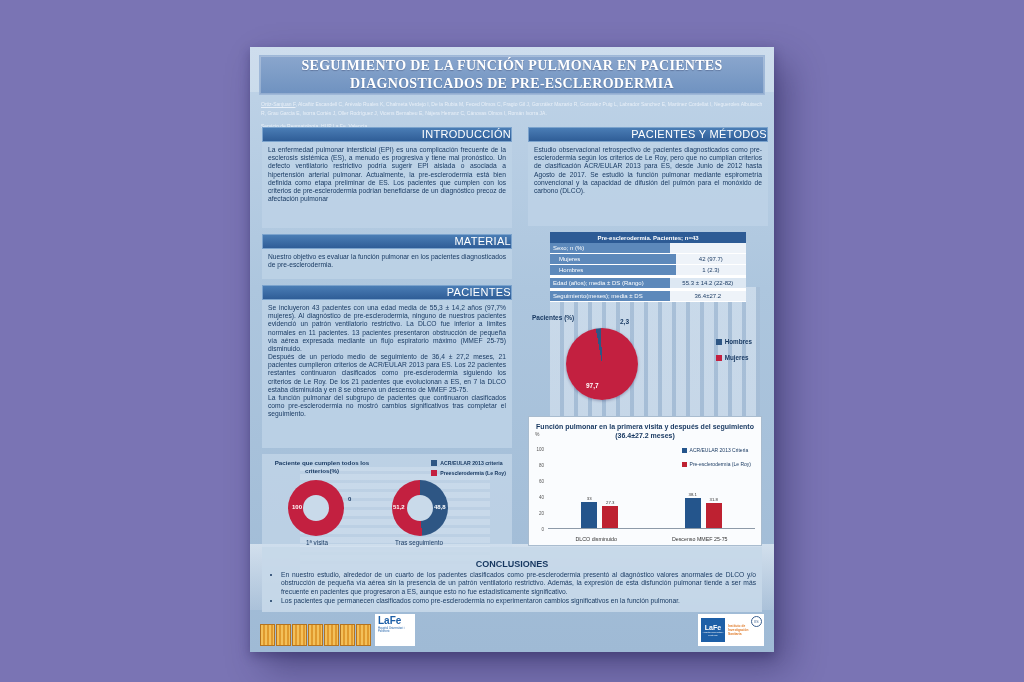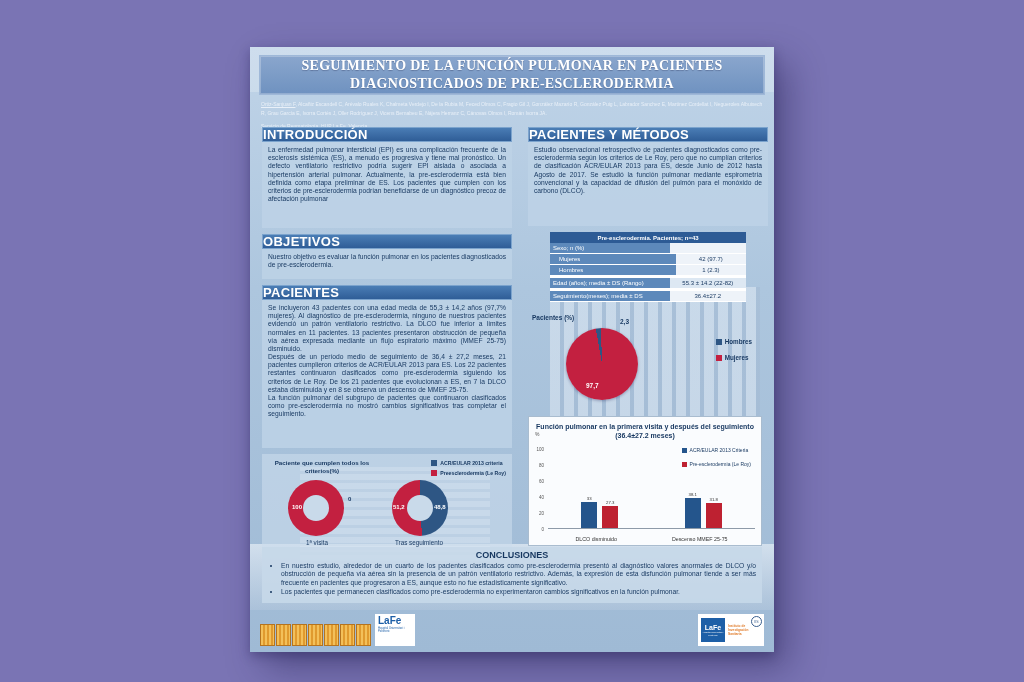--- a/index.html
+++ b/index.html
@@ -25,22 +25,22 @@
   .title-bar h1{margin:0;font-family:"Liberation Serif",serif;font-weight:bold;color:#fff;
     font-size:14px;line-height:1.3;letter-spacing:.3px;text-shadow:0 1px 1px rgba(0,0,40,.25);}
   .authors{position:absolute;left:11px;top:53px;width:502px;z-index:1;color:#e9f0f8;
     font-size:5px;line-height:1.7;}
   .authors .first{text-decoration:underline;}
   .affil{margin-top:5px;}
 
   .col-left{position:absolute;left:12px;top:80px;width:250px;z-index:1;}
   .col-right{position:absolute;left:278px;top:80px;width:240px;z-index:1;}
 
-  .sec-hd{height:13px;line-height:13px;text-align:left;color:#fff;font-weight:bold;
-    font-size:13px;letter-spacing:.3px;border:1px solid #7ba3cd;
+  .sec-hd{height:13px;line-height:13px;text-align:right;color:#fff;font-weight:normal;
+    font-size:11px;letter-spacing:.3px;border:1px solid #7ba3cd;
     background:linear-gradient(180deg,#4a7db5,#2f5d97);}
   .panel{background:rgba(189,210,230,.85);padding:4px 6px;font-size:6.7px;line-height:1.22;
     text-align:justify;color:#15365f;margin-bottom:6px;overflow:hidden;}
   .panel p{margin:0;}
   .h-intro{height:78px;} .h-obj{height:22px;} .h-res{height:140px;} .h-mat{height:76px;}
 
   
   .tbl{width:196px;margin:6px auto 0;font-size:6px;}
   .tbl-hd{background:#2d5b95;color:#fff;font-weight:bold;text-align:center;padding:2.5px 2px;}
   .trow{display:flex;border-bottom:1px solid #fff;}
@@ -91,21 +91,21 @@
   .bar{width:16px;}
   .bar-legend{right:10px;top:30px;gap:8px;}
   .bar-legend .lg-row{font-size:5px;font-weight:normal;color:#15365f;}
   .bar-legend .sw{width:5px;height:5px;flex:0 0 5px;}
   .cats{position:absolute;left:19px;right:6px;bottom:3px;display:flex;justify-content:space-around;
     font-size:5.3px;color:#333;}
 
   
   .concl{position:absolute;left:12px;top:500px;width:488px;z-index:1;
     background:rgba(198,216,233,.9);padding:3px 6px 5px;}
-  .concl-hd{text-align:center;font-size:9px;font-weight:bold;color:#15365f;margin-bottom:2px;}
+  .concl-hd{text-align:center;font-size:9px;font-weight:bold;color:#15365f;margin-bottom:2px;margin-top:9px;}
   .concl ul{margin:0;padding-left:13px;color:#15365f;}
   .concl li{font-size:6.7px;line-height:1.25;text-align:justify;margin-bottom:1px;}
 
   
   .logos{position:absolute;left:10px;right:10px;bottom:6px;height:38px;z-index:1;
     display:flex;justify-content:space-between;align-items:flex-end;}
   .logo-left{display:flex;align-items:flex-end;gap:4px;}
   .gva-strip{display:flex;gap:1px;}
   .gva-cell{width:13px;height:20px;background:
     repeating-linear-gradient(90deg,#f3c05a 0 2px,#e09a2e 2px 4px);border:1px solid #b5741f;}
@@ -141,21 +141,21 @@
 
     <div class="authors">
       <span><span class="first">Ortiz-Sanjuan F</span><span>, Alcañiz Escandell C, Arévalo Ruales K, Chalmeta Verdejo I, De la Rubia M, Feced Olmos C, Fragio Gil J, González Mazarío R, González Puig L, Labrador Sanchez E, Martinez Cordellat I, Negueroles Albuixech R, Grau García E, Ivorra Cortés J, Oller Rodríguez J, Vicens Bernabeu E, Nájera Herranz C, Cánovas Olmos I, Román Ivorra JA.</span></span>
       <div class="affil">Servicio de Reumatología. HUP La Fe. Valencia.</div>
     </div>
 
     <div class="col-left">
       <div class="sec-hd">INTRODUCCIÓN</div>
       <div class="panel h-intro">La enfermedad pulmonar intersticial (EPI) es una complicación frecuente de la esclerosis sistémica (ES), a menudo es progresiva y tiene mal pronóstico. Un defecto ventilatorio restrictivo podría sugerir EPI aislada o asociada a hipertensión arterial pulmonar. Actualmente, la pre-esclerodermia está bien definida como etapa preliminar de ES. Los pacientes que cumplen con los criterios de pre-esclerodermia podrían beneficiarse de un diagnóstico precoz de afectación pulmonar</div>
 
-      <div class="sec-hd">OBJETIVOS</div>
+      <div class="sec-hd">MATERIAL</div>
       <div class="panel h-obj">Nuestro objetivo es evaluar la función pulmonar en los pacientes diagnosticados de pre-esclerodermia.</div>
 
       <div class="sec-hd">PACIENTES</div>
       <div class="panel h-res">
         <p>Se incluyeron 43 pacientes con una edad media de 55,3 ± 14,2 años (97,7% mujeres). Al diagnóstico de pre-esclerodermia, ninguno de nuestros pacientes evidenció un patrón ventilatorio restrictivo. La DLCO fue inferior a límites normales en 11 pacientes. 13 pacientes presentaron obstrucción de pequeña vía aérea expresada mediante un flujo espiratorio máximo (MMEF 25-75) disminuido.</p>
         <p>Después de un período medio de seguimiento de 36,4 ± 27,2 meses, 21 pacientes cumplieron criterios de ACR/EULAR 2013 para ES. Los 22 pacientes restantes continuaron clasificados como pre-esclerodermia siguiendo los criterios de Le Roy. De los 21 pacientes que evolucionan a ES, en 7 la DLCO estaba disminuida y en 8 se observa un descenso de MMEF 25-75.</p>
         <p>La función pulmonar del subgrupo de pacientes que continuaron clasificados como pre-esclerodermia no mostró cambios significativos tras completar el seguimiento.</p>
       </div>
 
       <div class="donut-fig">

